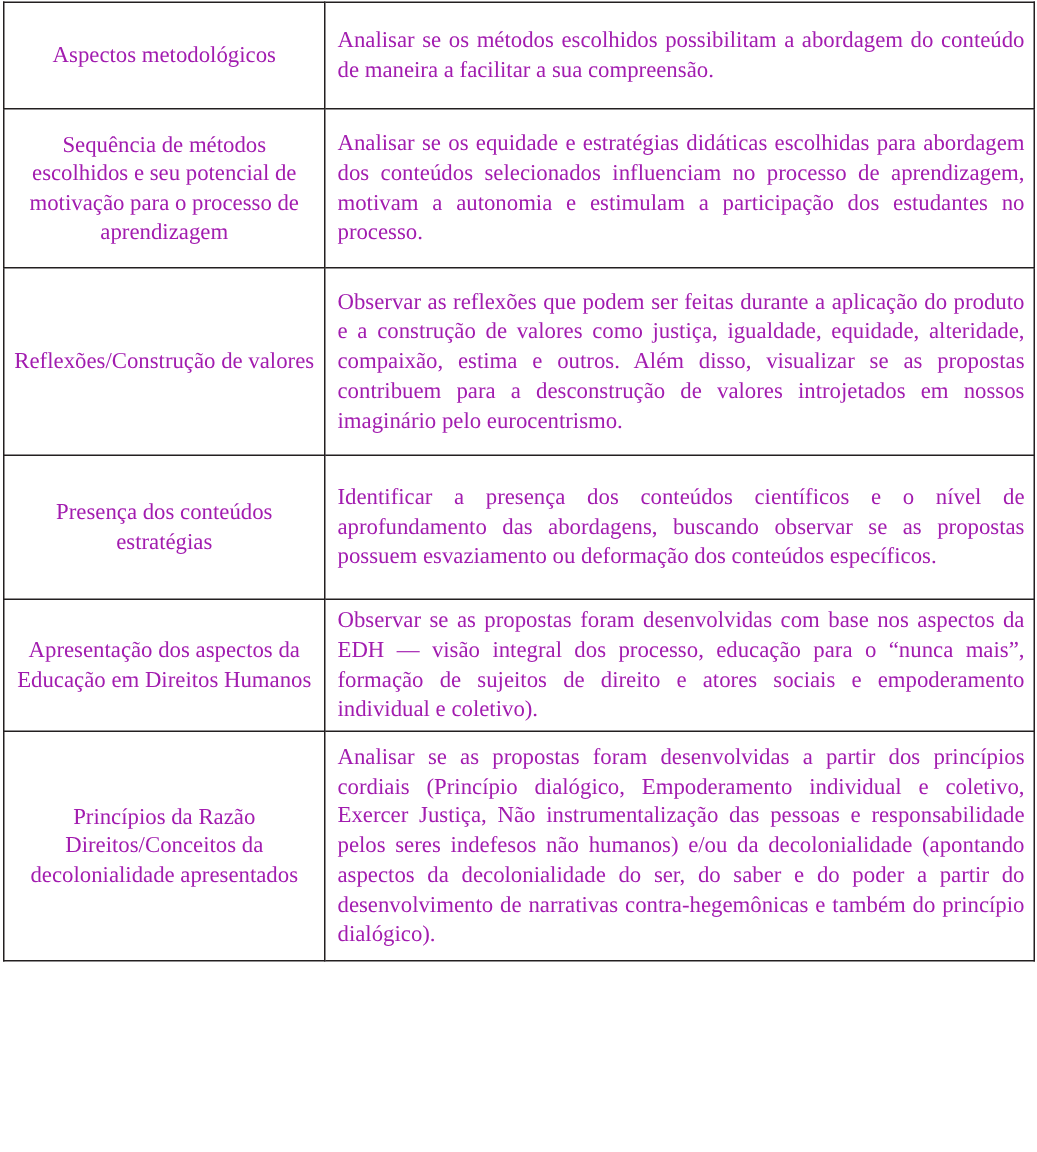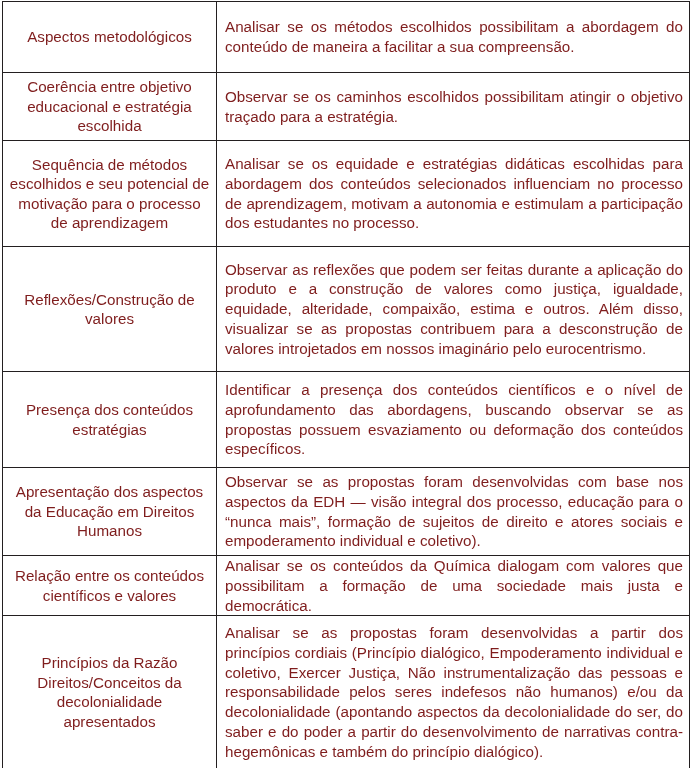--- a/index.html
+++ b/index.html
@@ -13,22 +13,22 @@
       overflow: hidden;
       position: relative;
     }
     .criteria-table {
       position: absolute;
       left: 2px;
       top: 1px;
       width: 687px;
       border-collapse: collapse;
       table-layout: fixed;
-      font-family: Liberation Sans, sans-serif;
-      color: #7f1d1d;
+      font-family: Liberation Serif, serif;
+      color: #a21caf;
     }
     .criteria-table td {
       border: 1.5px solid #231f20;
       vertical-align: middle;
       padding: 0;
     }
     .col-criterion {
       width: 214px;
     }
     .col-description {
@@ -65,28 +65,20 @@
   </colgroup>
   <tbody>
     <tr style="height:71px;">
       <td class="criterion-cell">
         <span class="criterion-text">Aspectos metodológicos</span>
       </td>
       <td class="description-cell">
         <span class="description-text">Analisar se os métodos escolhidos possibilitam a abordagem do conteúdo de maneira a facilitar a sua compreensão.</span>
       </td>
     </tr>
-    <tr style="height:68px;">
-      <td class="criterion-cell">
-        <span class="criterion-text">Coerência entre objetivo educacional e estratégia escolhida</span>
-      </td>
-      <td class="description-cell">
-        <span class="description-text">Observar se os caminhos escolhidos possibilitam atingir o objetivo traçado para a estratégia.</span>
-      </td>
-    </tr>
     <tr style="height:106px;">
       <td class="criterion-cell">
         <span class="criterion-text">Sequência de métodos escolhidos e seu potencial de motivação para o processo de aprendizagem</span>
       </td>
       <td class="description-cell">
         <span class="description-text">Analisar se os equidade e estratégias didáticas escolhidas para abordagem dos conteúdos selecionados influenciam no processo de aprendizagem, motivam a autonomia e estimulam a participação dos estudantes no processo.</span>
       </td>
     </tr>
     <tr style="height:125px;">
       <td class="criterion-cell">
@@ -105,28 +97,20 @@
       </td>
     </tr>
     <tr style="height:88px;">
       <td class="criterion-cell">
         <span class="criterion-text">Apresentação dos aspectos da Educação em Direitos Humanos</span>
       </td>
       <td class="description-cell">
         <span class="description-text">Observar se as propostas foram desenvolvidas com base nos aspectos da EDH — visão integral dos processo, educação para o “nunca mais”, formação de sujeitos de direito e atores sociais e empoderamento individual e coletivo).</span>
       </td>
     </tr>
-    <tr style="height:57px;">
-      <td class="criterion-cell">
-        <span class="criterion-text">Relação entre os conteúdos científicos e valores</span>
-      </td>
-      <td class="description-cell">
-        <span class="description-text">Analisar se os conteúdos da Química dialogam com valores que possibilitam a formação de uma sociedade mais justa e democrática.</span>
-      </td>
-    </tr>
     <tr style="height:153px;">
       <td class="criterion-cell">
         <span class="criterion-text">Princípios da Razão Direitos/Conceitos da decolonialidade apresentados</span>
       </td>
       <td class="description-cell">
         <span class="description-text">Analisar se as propostas foram desenvolvidas a partir dos princípios cordiais (Princípio dialógico, Empoderamento individual e coletivo, Exercer Justiça, Não instrumentalização das pessoas e responsabilidade pelos seres indefesos não humanos) e/ou da decolonialidade (apontando aspectos da decolonialidade do ser, do saber e do poder a partir do desenvolvimento de narrativas contra-hegemônicas e também do princípio dialógico).</span>
       </td>
     </tr>
   </tbody>
 </table>

